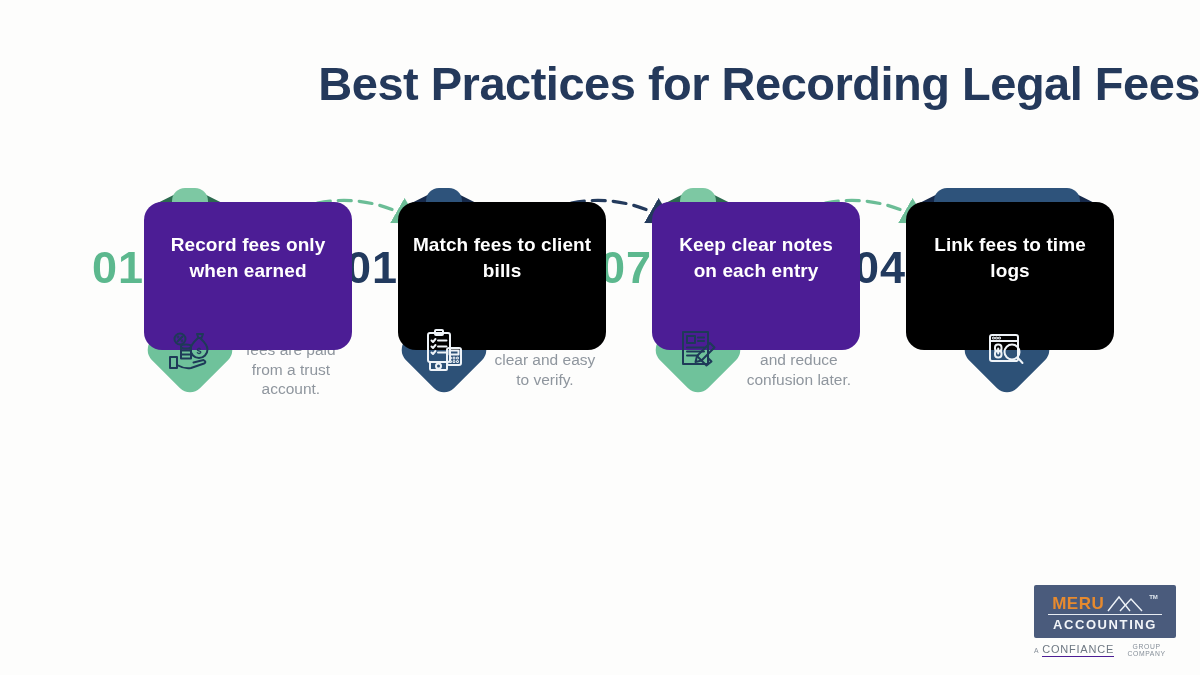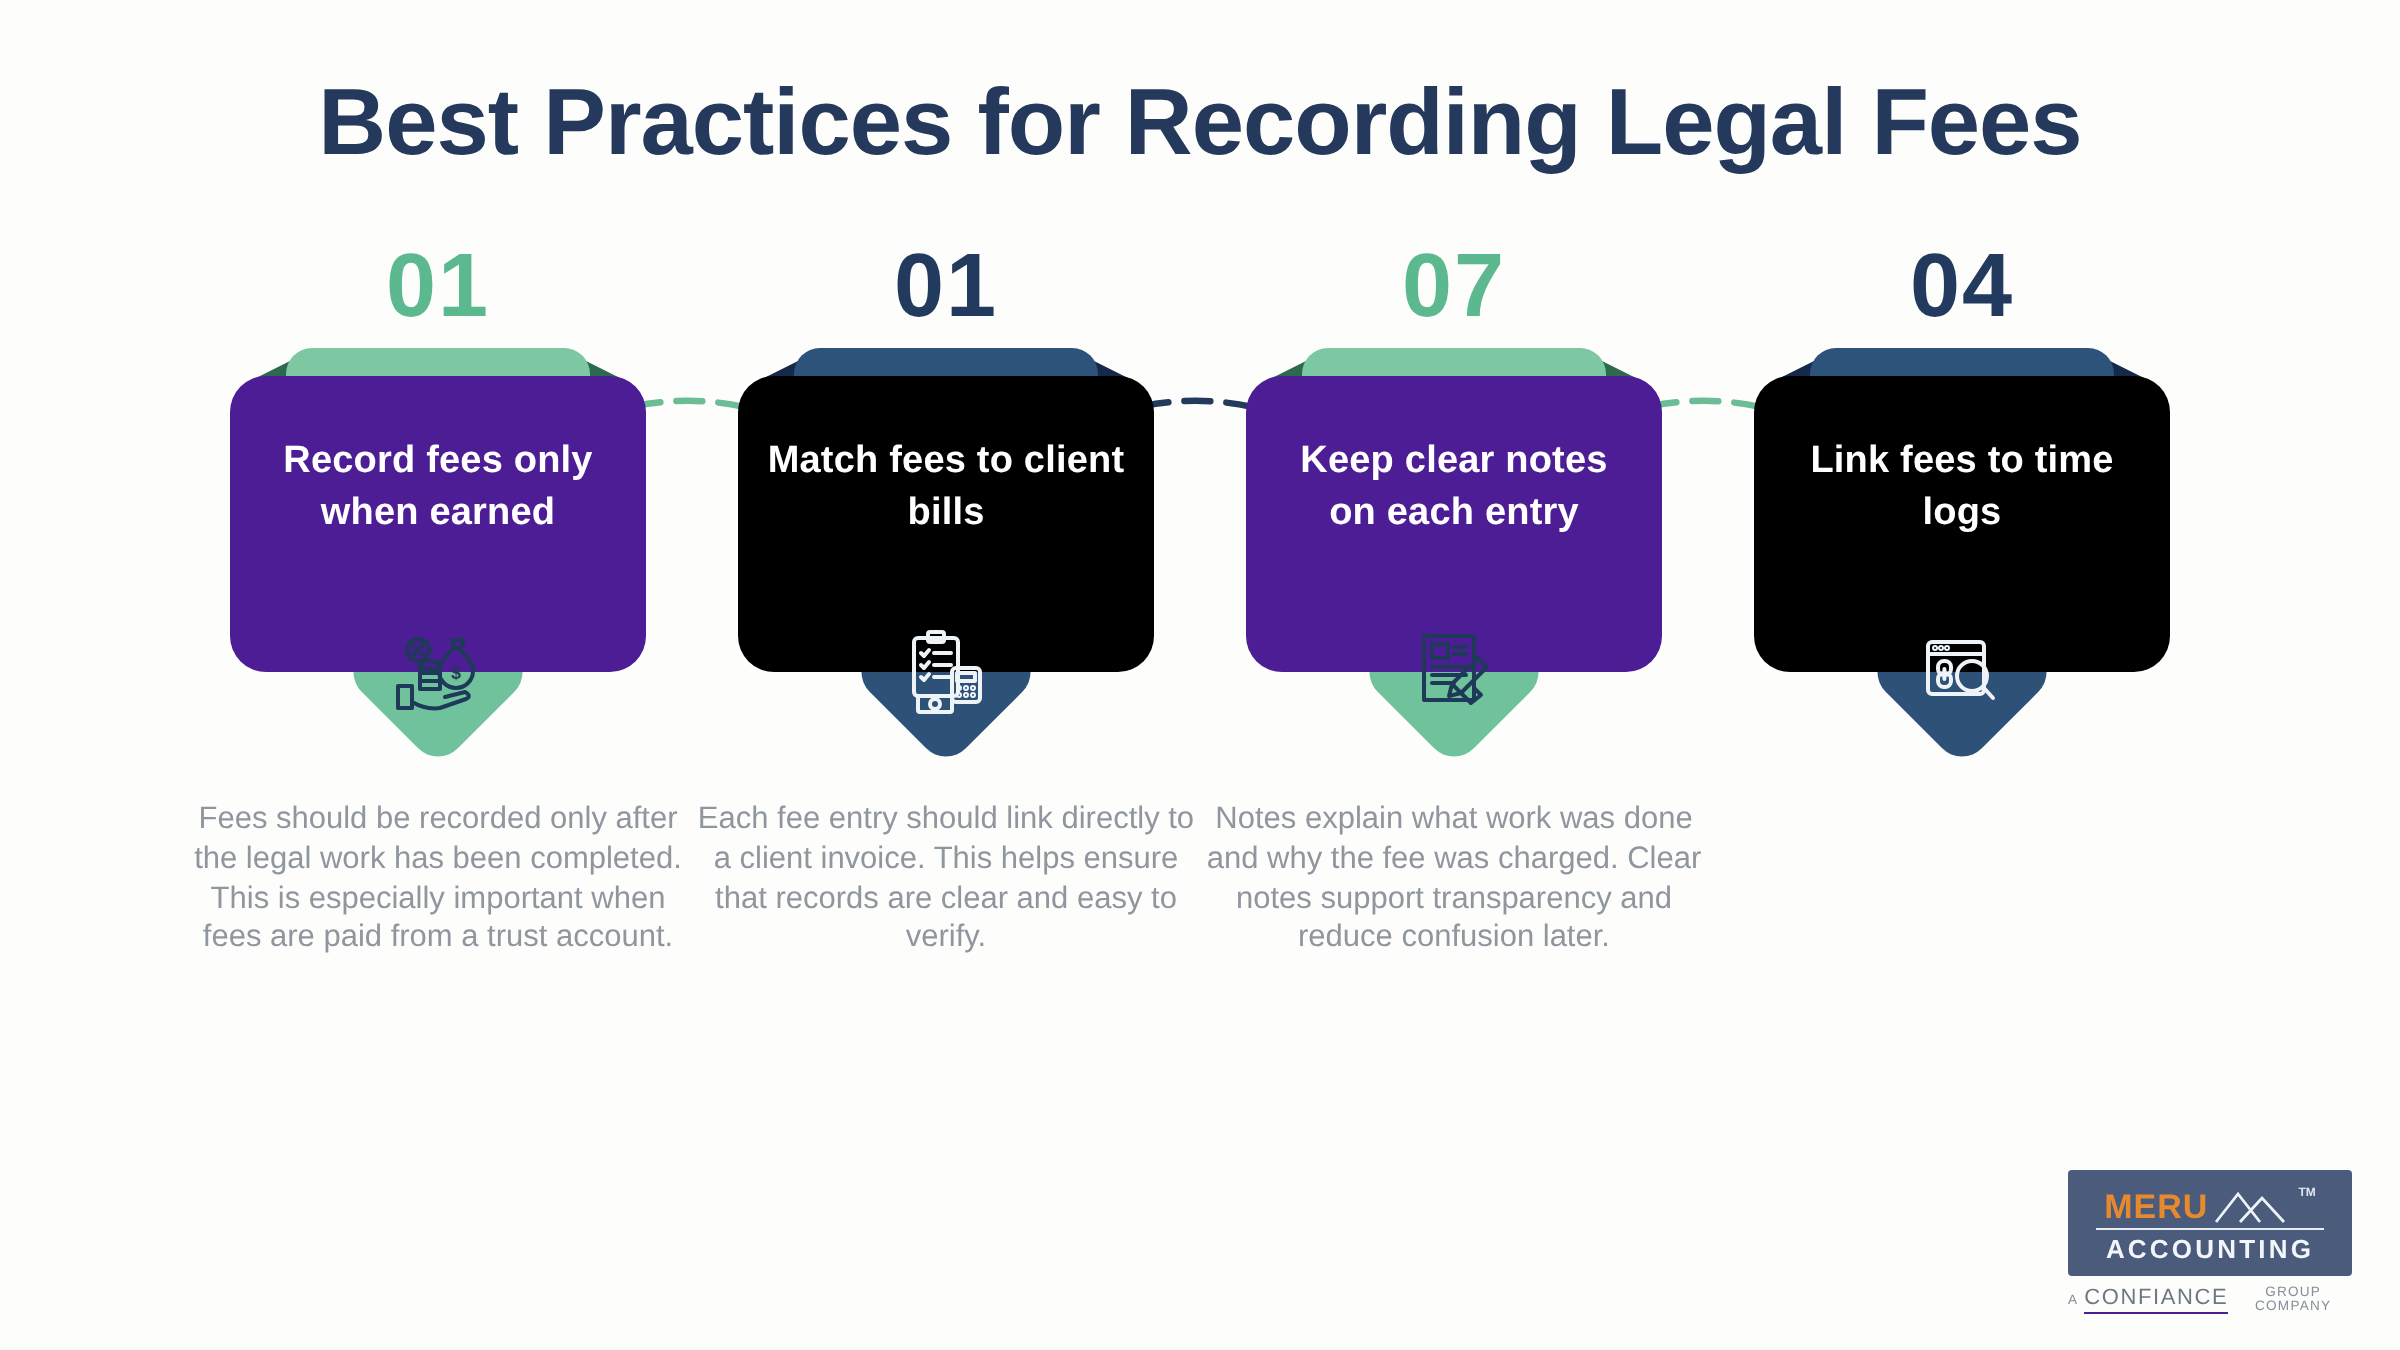--- a/index.html
+++ b/index.html
@@ -3,26 +3,26 @@
 <meta charset="utf-8">
 <style>
   html,body{margin:0;padding:0;background:#e9e9e9;}
   .canvas{
     position:relative;width:1200px;height:675px;margin:0 auto;
     background:#fdfdfc;overflow:hidden;
     font-family:"Liberation Sans", sans-serif;
   }
   
   .title{
-    margin:0;padding-top:33px;text-align:center;
+    margin:0;padding-top:56px;text-align:right;
     font-size:47px;font-weight:800;letter-spacing:-0.5px;color:#24395b;
   }
   
   .steps{display:flex;justify-content:center;margin-top:26px;}
-  .step{width:254px;display:flex;flex-direction:column;align-items:center;}
+  .step{width:254px;display:flex;flex-direction:row;align-items:center;}
   .step-number{
     height:58px;line-height:58px;font-size:45px;font-weight:800;letter-spacing:1px;
   }
   .step.green .step-number{color:#5cb88e;}
   .step.navy  .step-number{color:#223a5e;}
 
   
   .card-wrap{position:relative;width:208px;height:162px;margin-top:2px;}
   .card-tab{
     position:absolute;top:0;left:28px;right:28px;height:30px;

